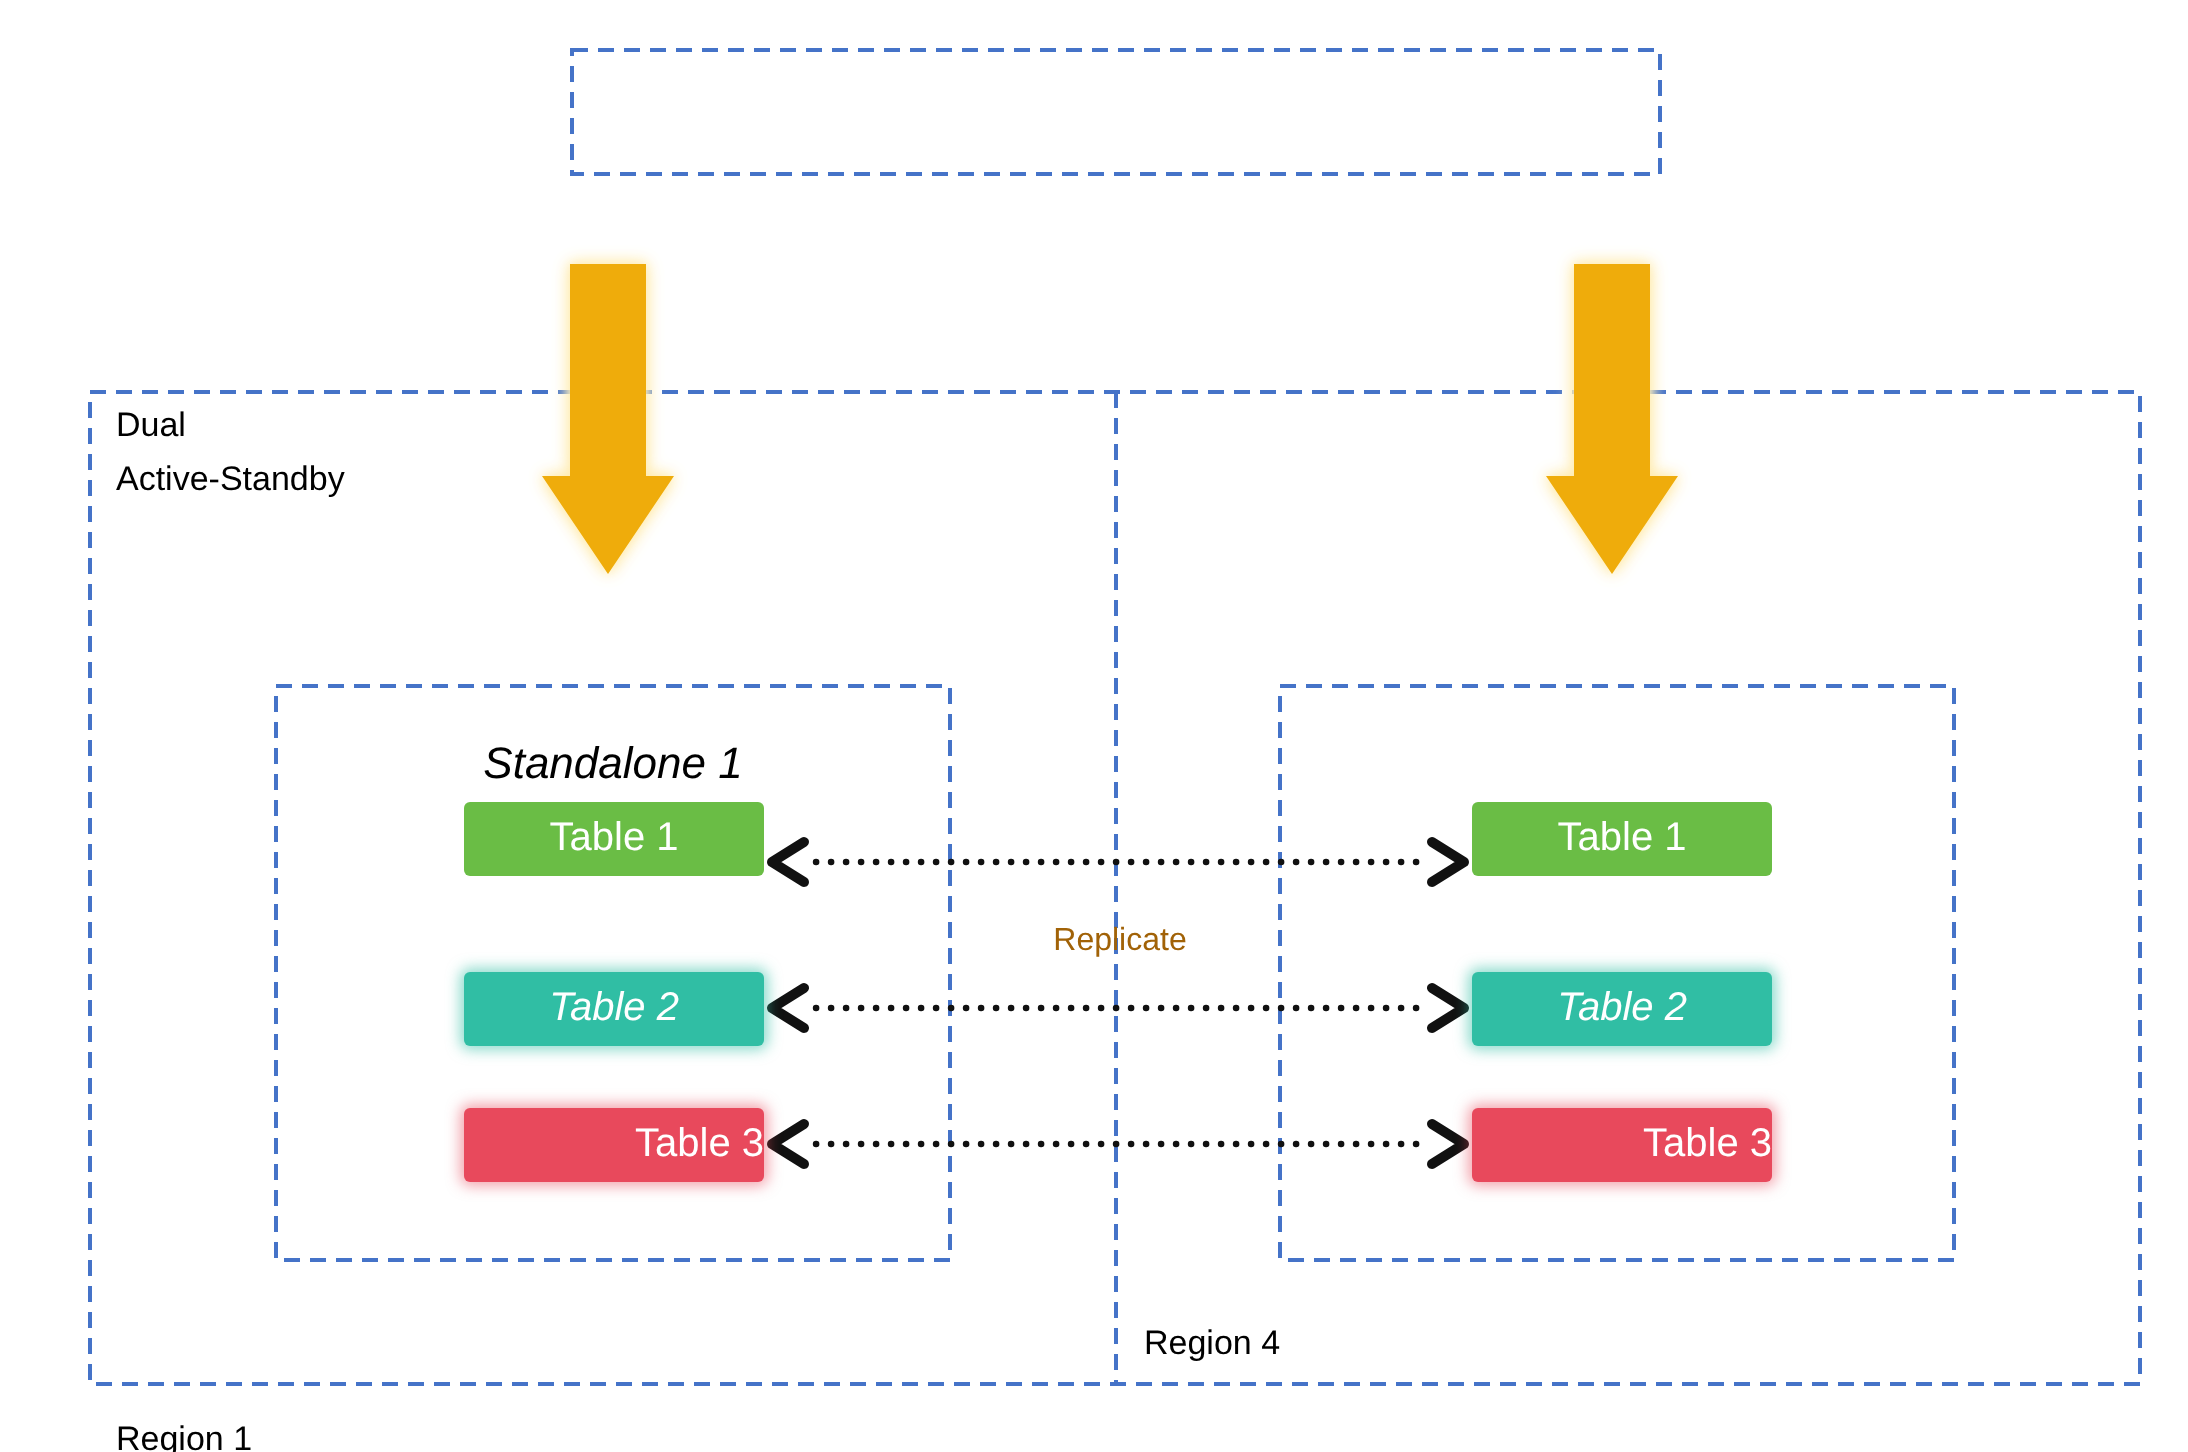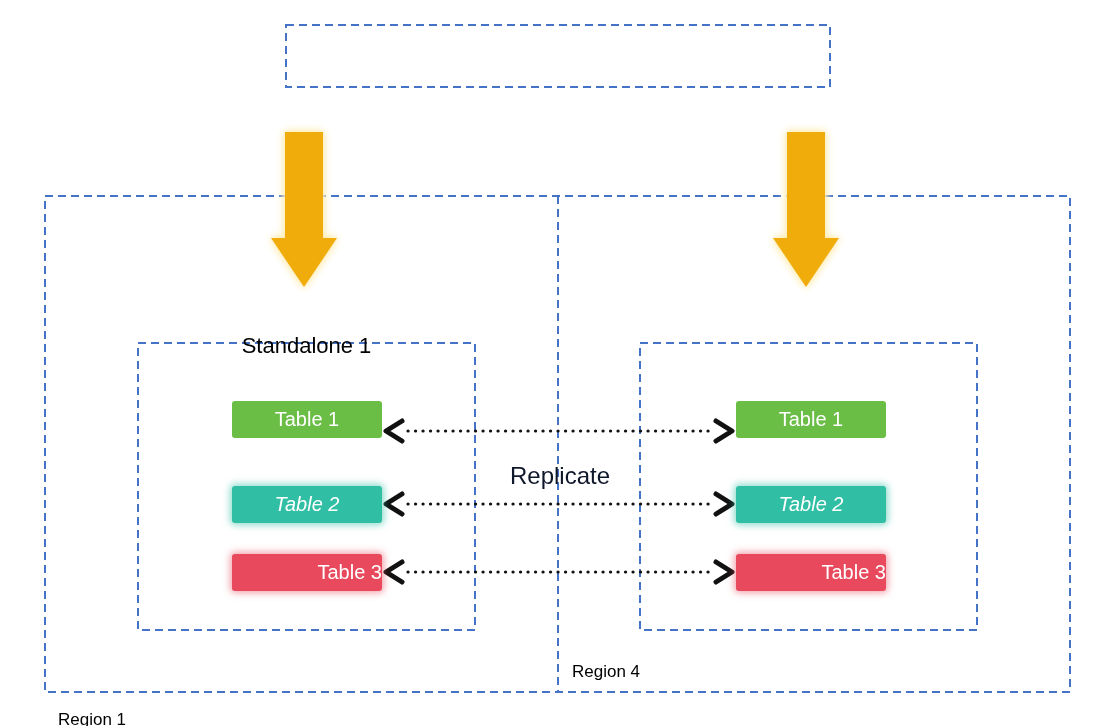--- a/index.html
+++ b/index.html
@@ -20,38 +20,38 @@
     font-size:22px;color:#000;
   }
   .group-label{left:58px;top:199px;font-size:17px;line-height:27px;color:#000;}
   .region-label{font-size:17px;color:#000;}
   .region-label.r1{left:58px;top:662px;margin-top:48px;}
   .region-label.r2{left:572px;top:662px;}
   .standalone-title{
     height:28px;display:flex;align-items:center;justify-content:center;
     font-size:22px;color:#000;
   }
-  .standalone-title.s1{left:138px;top:332px;width:337px;}
+  .standalone-title.s1{left:138px;top:368px;width:337px;font-style:italic;}
   .standalone-title.s2{left:640px;top:350px;width:337px;}
   .chip{
     width:150px;height:37px;border-radius:3px;
     display:flex;align-items:center;justify-content:center;
     font-size:20px;color:#fff;
   }
   .chip.green{background:#6ABD45;}
   .chip.teal{background:#30BEA4;box-shadow:0 0 7px 2px rgba(48,190,164,0.55);font-style:italic;}
   .chip.red{background:#E8495C;box-shadow:0 0 7px 2px rgba(232,73,92,0.5);}
   .c-s1{left:232px;}
   .c-s2{left:736px;}
   .row1{top:401px;}
   .row2{top:486px;}
   .row3{top:554px;justify-content:flex-end;}
   .replicate-label{
     left:480px;top:462px;width:160px;text-align:center;
-    font-size:24px;color:#0f172a;
+    font-size:16px;color:#a16207;
   }
 </style>
 </head>
 <body>
 
 <div class="canvas">
 
   <svg class="layer">
 
     <rect class="dashed-rect" x="286" y="25" width="544" height="62" stroke-dasharray="8 5" style="stroke: rgb(69, 115, 200);"></rect>
@@ -74,20 +74,24 @@
       <path class="chev" d="M716,494 L732,504 L716,514"></path>
     </g>
     <g>
       <line class="dot-line" x1="408" y1="572" x2="710" y2="572"></line>
       <path class="chev" d="M402,562 L386,572 L402,582"></path>
       <path class="chev" d="M716,562 L732,572 L716,582"></path>
     </g>
   </svg>
 
 
+  <div class="abs group-label">
+    <div>Dual</div>
+    <div>Active-Standby</div>
+  </div>
 
   <div class="abs region-label r1">Region 1</div>
   <div class="abs region-label r2">Region 4</div>
 
   <div class="abs standalone-title s1">Standalone 1</div>
 
   <div class="abs chip green c-s1 row1" style="background-color: rgb(106, 189, 69);">
     <span>Table 1</span>
   </div>
   <div class="abs chip teal c-s1 row2" style="background-color: rgb(48, 190, 164);">

